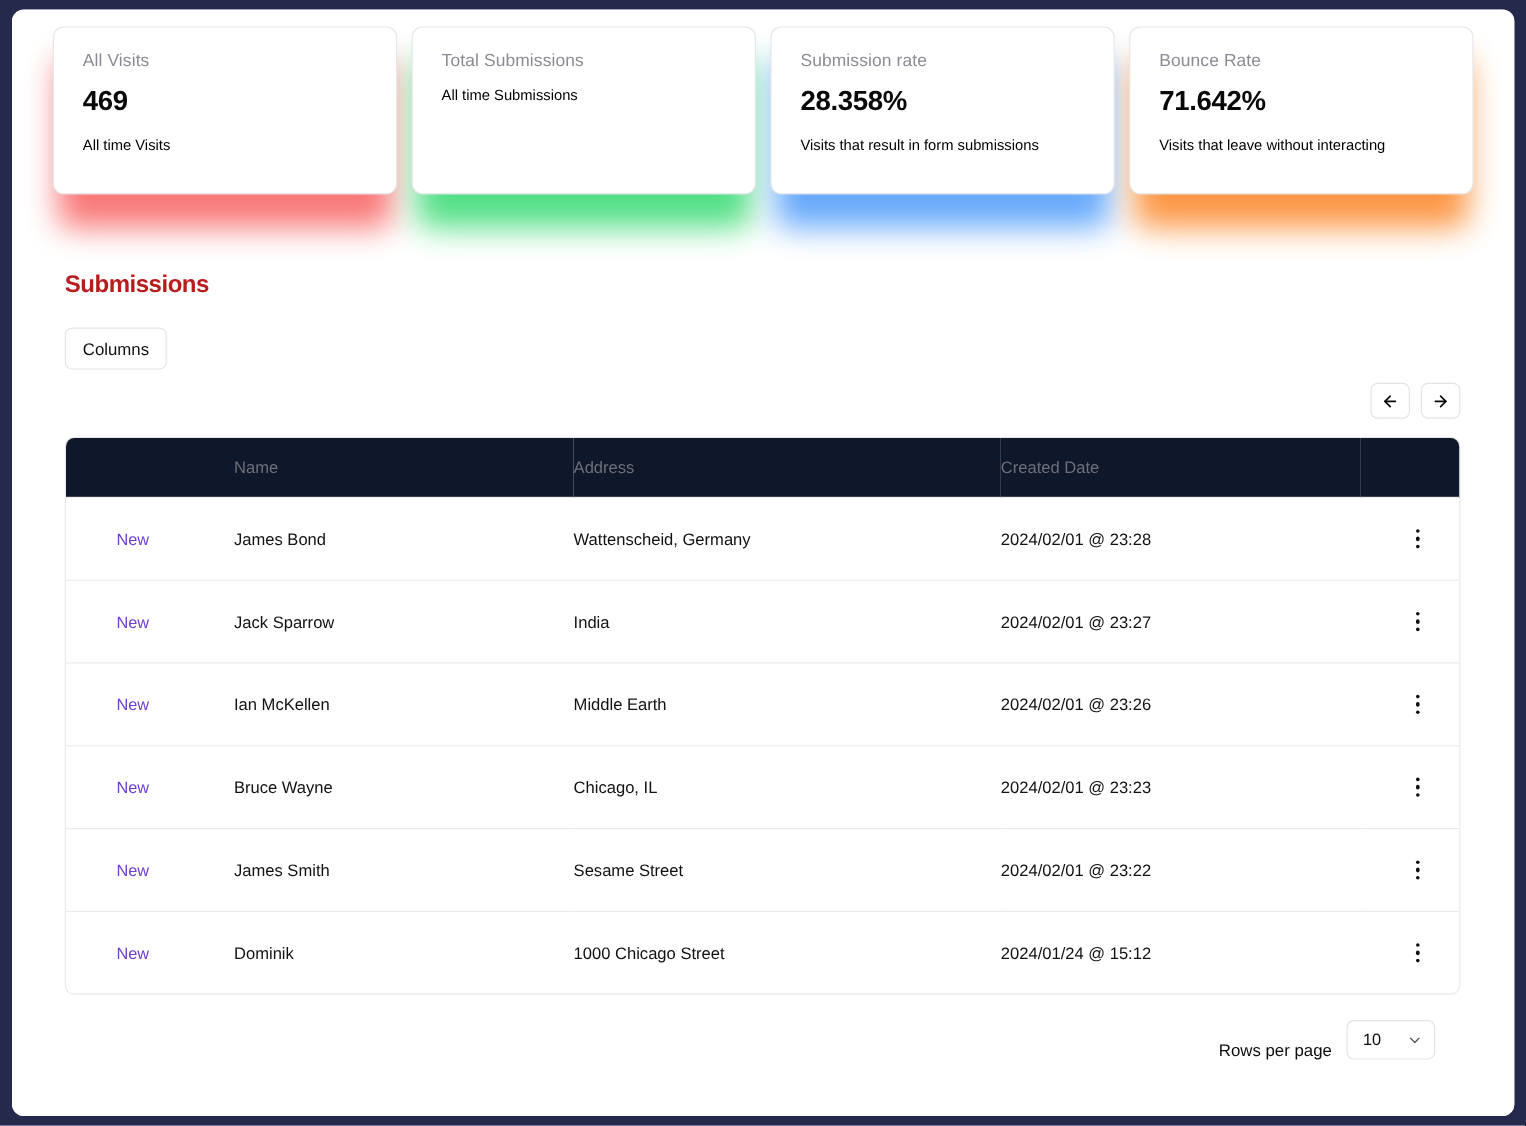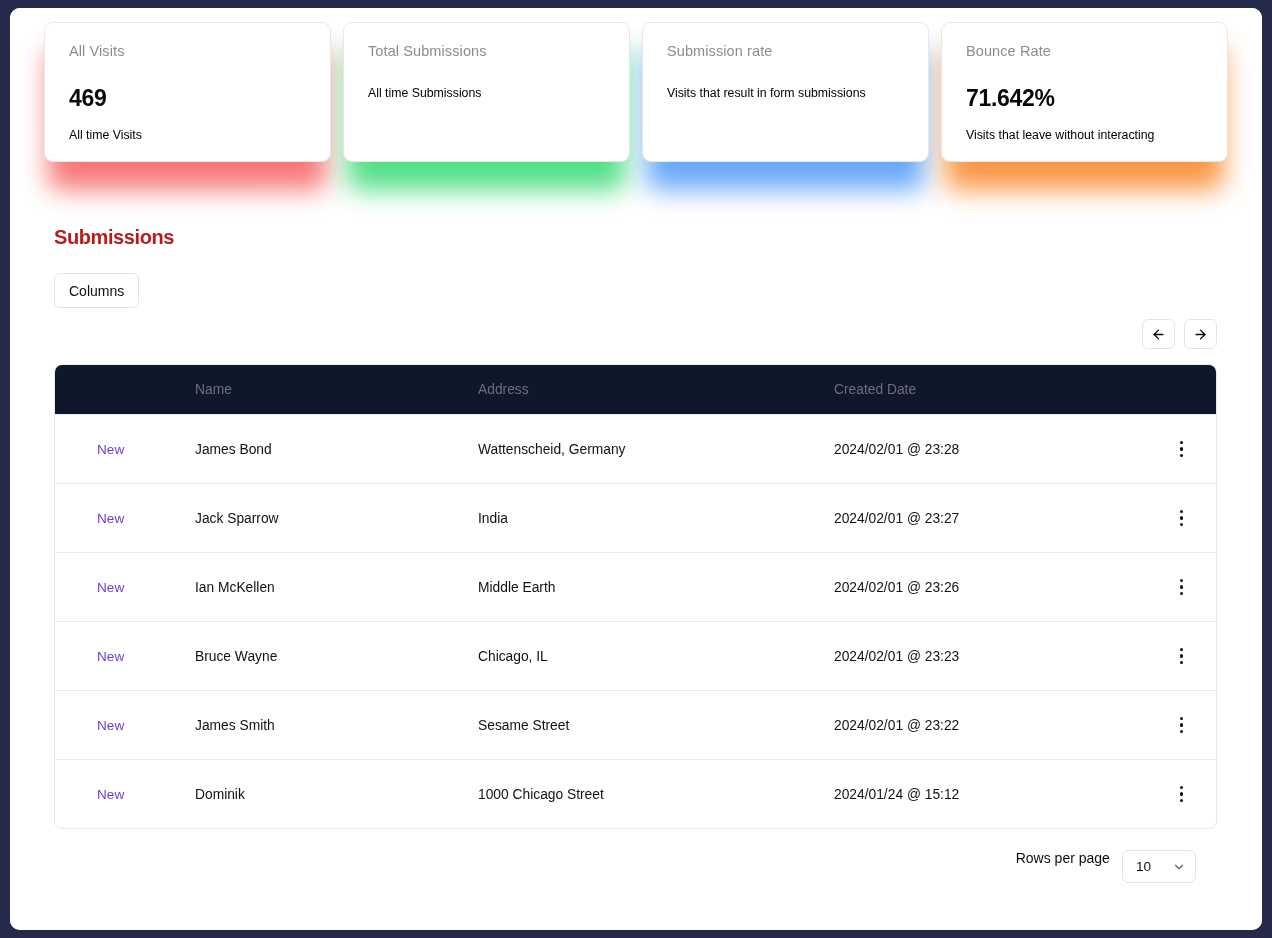--- a/index.html
+++ b/index.html
@@ -73,21 +73,21 @@
     border-radius: 12px;
     filter: blur(13px);
     opacity: 0.95;
   }
 
   .stat-title {
     font-size: 14.5px;
     color: #8b8b93;
     font-weight: 400;
     letter-spacing: 0.1px;
-    margin-bottom: 27px;
+    margin-bottom: 13px;
   }
 
   .stat-value {
     font-size: 23px;
     font-weight: 700;
     color: #090909;
     letter-spacing: -0.3px;
     margin-bottom: 18px;
     line-height: 1.05;
   }
@@ -213,21 +213,21 @@
     display: block;
     width: 3.2px;
     height: 3.2px;
     border-radius: 50%;
     background: #111114;
   }
 
   
   .table-footer {
     display: flex;
-    align-items: flex-start;
+    align-items: flex-end;
     justify-content: flex-end;
     gap: 12px;
     padding: 21px 66px 0 0;
   }
 
   .rows-label {
     font-size: 14px;
     color: #0d0d0d;
   }
 
@@ -268,20 +268,21 @@
         <div class="stat-card">
           <div class="stat-title">Total Submissions</div>
           <div class="stat-sub">All time Submissions</div>
         </div>
       </div>
 
       <div class="stat-card-wrap">
         <div class="stat-glow" style="background: rgb(96, 165, 250);"></div>
         <div class="stat-card">
           <div class="stat-title">Submission rate</div>
+          <div class="stat-value">28.358%</div>
           <div class="stat-sub">Visits that result in form submissions</div>
         </div>
       </div>
 
       <div class="stat-card-wrap">
         <div class="stat-glow" style="background: rgb(251, 146, 60);"></div>
         <div class="stat-card">
           <div class="stat-title">Bounce Rate</div>
           <div class="stat-value">71.642%</div>
           <div class="stat-sub">Visits that leave without interacting</div>

